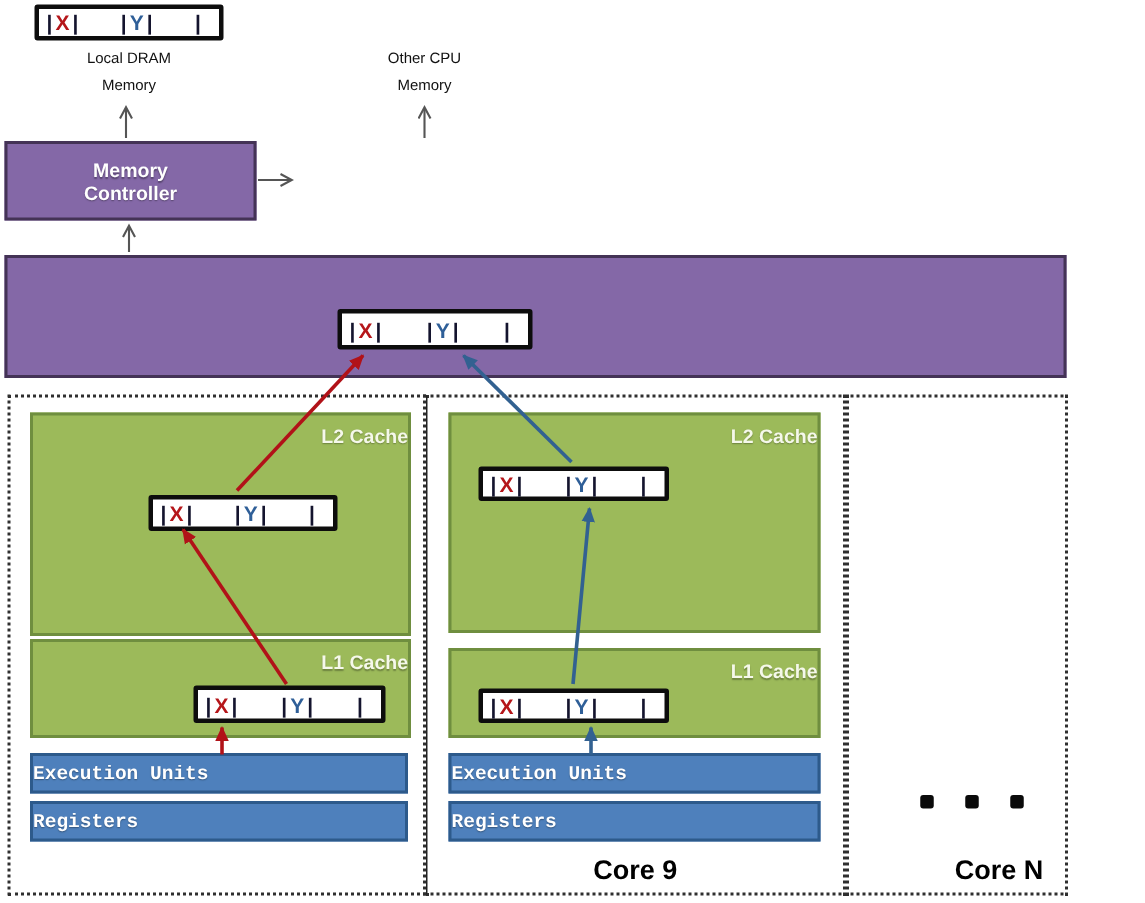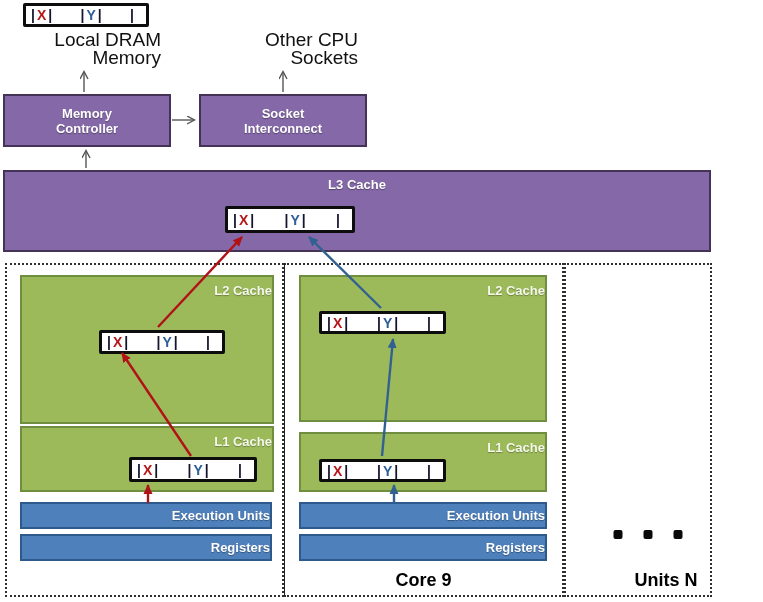--- a/index.html
+++ b/index.html
@@ -15,43 +15,43 @@
   #canvas{
     position:relative;width:763px;height:602px;overflow:hidden;background:#ffffff;
     font-family:"Liberation Sans","DejaVu Sans",sans-serif;
   }
   .abs{position:absolute;}
   
   .pbox{background:var(--purple-fill);border:2px solid var(--purple-border);box-sizing:border-box;
         display:flex;align-items:center;justify-content:center;}
   .gbox{background:var(--green-fill);border:2px solid var(--green-border);box-sizing:border-box;}
   .bbox{background:var(--blue-fill);border:2px solid var(--blue-border);box-sizing:border-box;
-        display:flex;align-items:center;justify-content:flex-end;}
+        display:flex;align-items:center;justify-content:flex-start;font-family:Liberation Mono, monospace;}
   .boxlabel{color:#ffffff;font-weight:bold;font-size:13px;line-height:15px;text-align:center;
         white-space:pre-line;text-shadow:0 1px 1px rgba(0,0,0,0.35);}
   .greenlabel{position:absolute;top:6px;left:0;right:0;text-align:right;color:var(--label-light);
         font-weight:bold;font-size:13px;text-shadow:0 1px 1px rgba(0,0,0,0.3);}
   .l3label{position:absolute;top:5px;left:0;right:0;text-align:center;color:#ffffff;
         font-weight:bold;font-size:13px;text-shadow:0 1px 1px rgba(0,0,0,0.35);}
   
   .linebox{position:absolute;background:#ffffff;border:3px solid var(--linebox-border);
         box-sizing:border-box;border-radius:2px;display:flex;align-items:center;
         justify-content:space-between;padding:0 12px 0 5px;
         font-weight:bold;font-size:14px;color:var(--glyph-pipe);}
   .linebox .seg{display:inline-flex;gap:2px;}
   .linebox .valx{color:var(--glyph-x);}
   .linebox .valy{color:var(--glyph-y);}
   
   .coreframe{position:absolute;border:2px dotted var(--dashed);box-sizing:border-box;background:transparent;}
   #core2-frame{border-left:1px solid #222222;}
   .corelabel{position:absolute;top:305px;left:0;right:0;text-align:center;color:#000000;
         font-weight:bold;font-size:18px;}
   
-  .extlabel{position:absolute;color:var(--text-dark);font-size:19px;line-height:18px;
-        text-align:right;white-space:pre-line;transform:translateX(-50%);}
+  .extlabel{position:absolute;color:var(--text-dark);font-size:10px;line-height:18px;
+        text-align:center;white-space:pre-line;transform:translateX(-50%);}
   
   .dots{position:absolute;display:flex;gap:21px;transform:translateX(-50%);}
   .dot{width:9px;height:9px;background:#0a0a0a;border-radius:2px;}
   svg.overlay{position:absolute;left:0;top:0;pointer-events:none;z-index:30;}
   .ar{stroke:var(--arrow-red);stroke-width:2.4;fill:none;}
   .ab{stroke:var(--arrow-blue);stroke-width:2.4;fill:none;}
   .ag{stroke:var(--arrow-gray);stroke-width:1.4;fill:none;}
   .mkr{fill:var(--arrow-red);}
   .mkb{fill:var(--arrow-blue);}
   .mkg{fill:none;stroke:var(--arrow-gray);stroke-width:1.4;}
@@ -73,33 +73,28 @@
         <span class="pipe">|</span>
       </span>
       <span class="seg">
         <span class="pipe">|</span>
       </span>
     </div>
 
   <div class="extlabel" style="left:86px;top:31px;width:150px">Local DRAM
 Memory</div>
   <div class="extlabel" style="left:283px;top:31px;width:150px">Other CPU
-Sockets</div>
+Memory</div>
 
   <div class="abs pbox" style="left:3px;top:94px;width:168px;height:53px">
     <span class="boxlabel">Memory
 Controller</span>
   </div>
-  <div class="abs pbox" style="left:199px;top:94px;width:168px;height:53px">
-    <span class="boxlabel">Socket
-Interconnect</span>
-  </div>
 
   <div class="abs pbox" style="left:3px;top:170px;width:708px;height:82px;justify-content:flex-start">
-    <span class="l3label">L3 Cache</span>
     <div class="linebox" style="left:220px;top:34px;width:130px;height:27px">
         <span class="seg">
           <span class="pipe">|</span>
           <span class="valx">X</span>
           <span class="pipe">|</span>
         </span>
         <span class="seg">
           <span class="pipe">|</span>
           <span class="valy">Y</span>
           <span class="pipe">|</span>
@@ -200,21 +195,21 @@
     </div>
     <div class="corelabel">Core 9</div>
   </div>
 
   <div class="coreframe" id="coreN-frame" style="left:564px;top:263px;width:148px;height:334px">
     <div class="dots" style="left:82px;top:265px">
       <div class="dot"></div>
       <div class="dot"></div>
       <div class="dot"></div>
     </div>
-    <div class="corelabel" style="left:26px;right:auto;width:148px">Units N</div>
+    <div class="corelabel" style="left:26px;right:auto;width:148px">Core N</div>
   </div>
 
   <svg class="overlay" width="763" height="602" viewBox="0 0 763 602">
     <defs>
       <marker id="headR" markerUnits="userSpaceOnUse" markerWidth="11" markerHeight="10" refX="9" refY="5" orient="auto">
         <path class="mkr" d="M0,0.5 L10,5 L0,9.5 Z"></path>
       </marker>
       <marker id="headB" markerUnits="userSpaceOnUse" markerWidth="11" markerHeight="10" refX="9" refY="5" orient="auto">
         <path class="mkb" d="M0,0.5 L10,5 L0,9.5 Z"></path>
       </marker>

